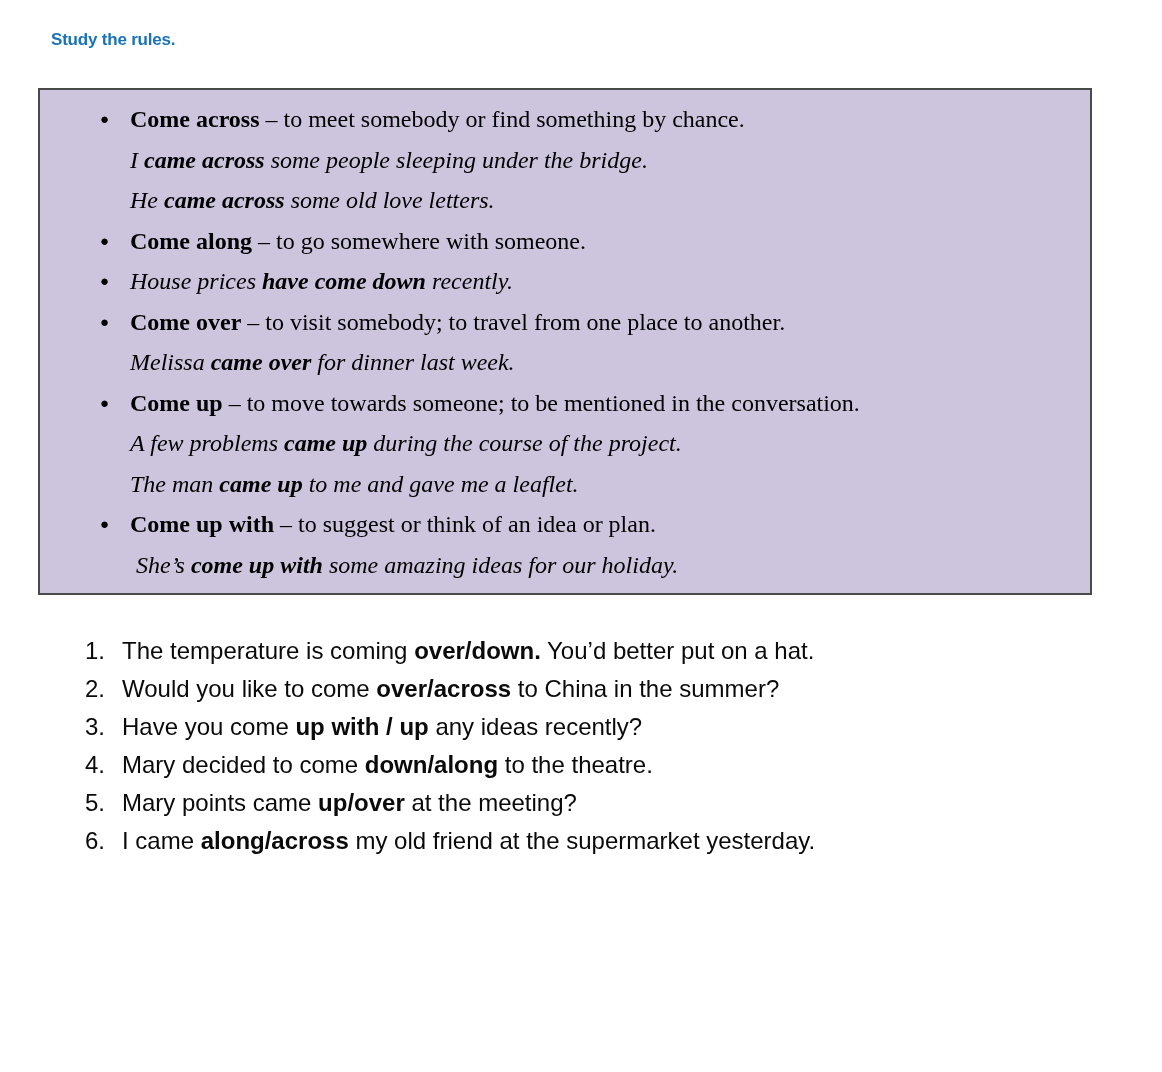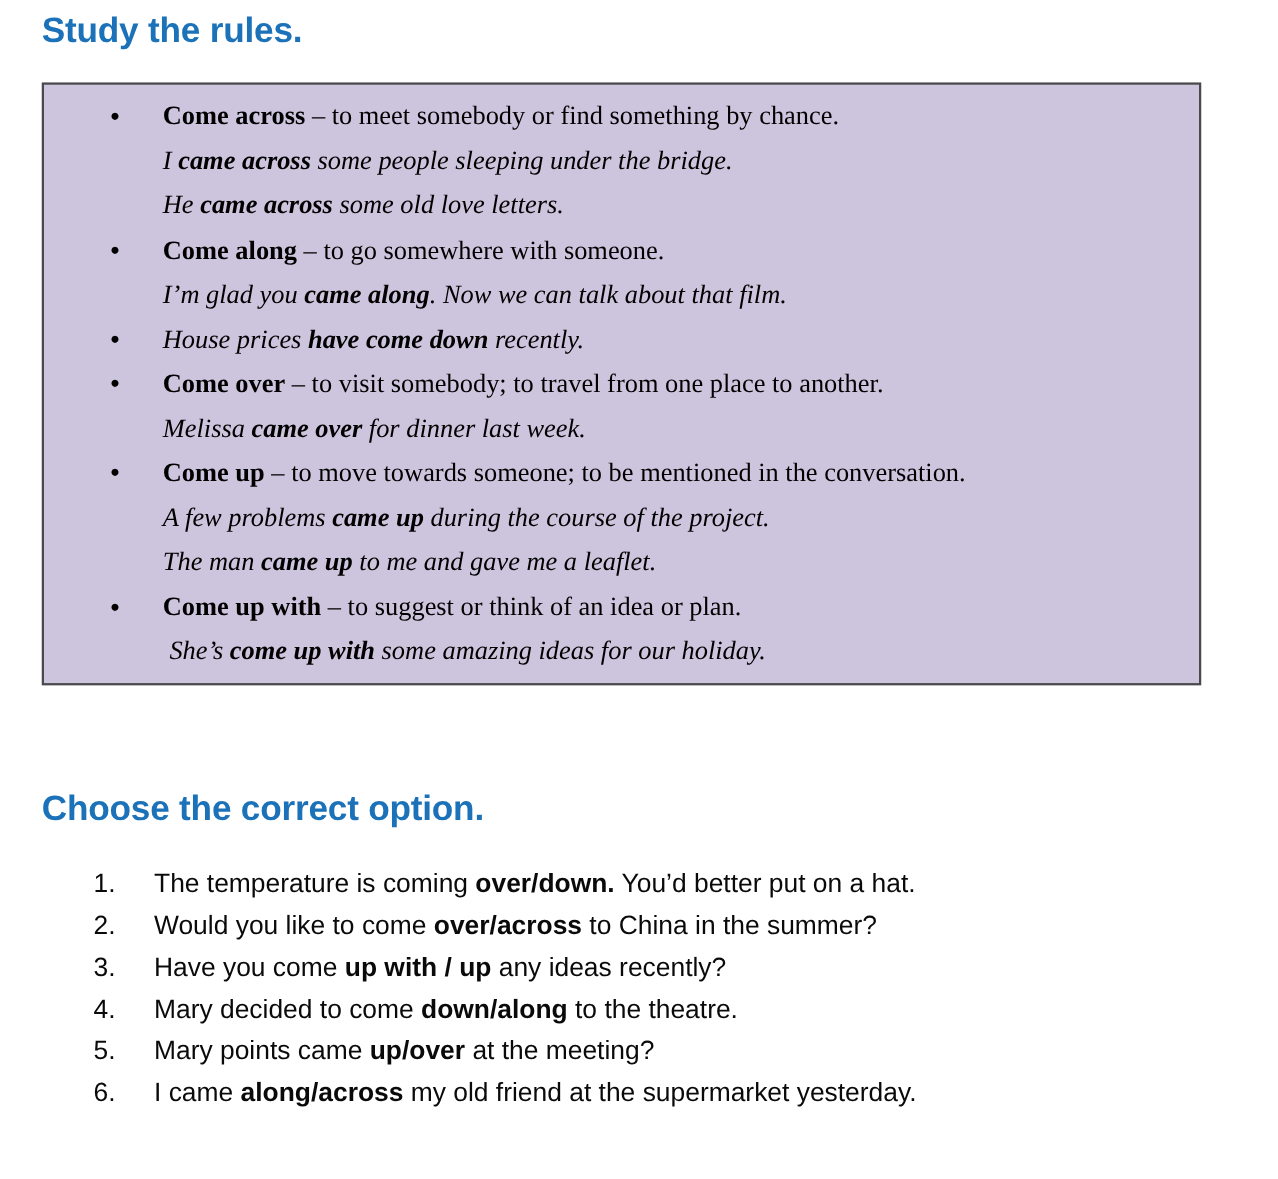--- a/index.html
+++ b/index.html
@@ -14,22 +14,22 @@
     color: #0a0a0a;
     overflow: hidden;
   }
   .page {
     box-sizing: border-box;
     width: 1162px;
     height: 1072px;
     padding: 13px 38px 0 38px;
   }
   .heading {
-    margin: 0;
-    font-size: 32px;
+    margin: 13px;
+    font-size: 17px;
     line-height: 28px;
     font-weight: 700;
     letter-spacing: -0.2px;
     color: #1b72b8;
   }
   .rules-box {
     margin-top: 34px;
     width: 1050px;
     border: 2px solid #4a4a4a;
     background: #cdc4dd;
@@ -46,21 +46,20 @@
   }
   .bullet {
     position: absolute;
     left: 60px;
     top: 0;
     font-size: 15px;
     line-height: 40.5px;
   }
   .line-text {
     white-space: pre-wrap;
-    margin-left: 18px;
   }
   .b { font-weight: bold; }
   .i { font-style: italic; }
   .heading-choose {
     margin-top: 97px;
   }
   .exercise-list {
     margin-top: 37px;
     font-size: 24px;
   }
@@ -95,23 +94,20 @@
       <div class="line">
         <span class="line-text"><span class="i">He </span><span class="b i">came across</span><span class="i"> some old love letters.</span></span>
       </div>
     </div>
 
     <div class="rule">
       <div class="line">
         <span class="bullet">●</span>
         <span class="line-text"><span class="b">Come along</span><span> – to go somewhere with someone.</span></span>
       </div>
-      <div class="line">
-        <span class="line-text"><span class="i">I’m glad you </span><span class="b i">came along</span><span class="i">. Now we can talk about that film.</span></span>
-      </div>
     </div>
 
     <div class="rule">
       <div class="line">
         <span class="bullet">●</span>
       </div>
       <div class="line">
         <span class="line-text"><span class="i">House prices </span><span class="b i">have come down</span><span class="i"> recently.</span></span>
       </div>
     </div>
@@ -144,21 +140,20 @@
         <span class="bullet">●</span>
         <span class="line-text"><span class="b">Come up with</span><span> – to suggest or think of an idea or plan.</span></span>
       </div>
       <div class="line">
         <span class="line-text"><span class="i"> She’s </span><span class="b i">come up with</span><span class="i"> some amazing ideas for our holiday.</span></span>
       </div>
     </div>
 
   </div>
 
-  <h2 class="heading heading-choose" style="color: rgb(27, 114, 184);">Choose the correct option.</h2>
 
   <div class="exercise-list">
     <div class="ex-item">
       <span class="ex-num">1.</span>
       <span class="line-text"><span>The temperature is coming </span><span class="b">over/down.</span><span> You’d better put on a hat.</span></span>
     </div>
     <div class="ex-item">
       <span class="ex-num">2.</span>
       <span class="line-text"><span>Would you like to come </span><span class="b">over/across</span><span> to China in the summer?</span></span>
     </div>

